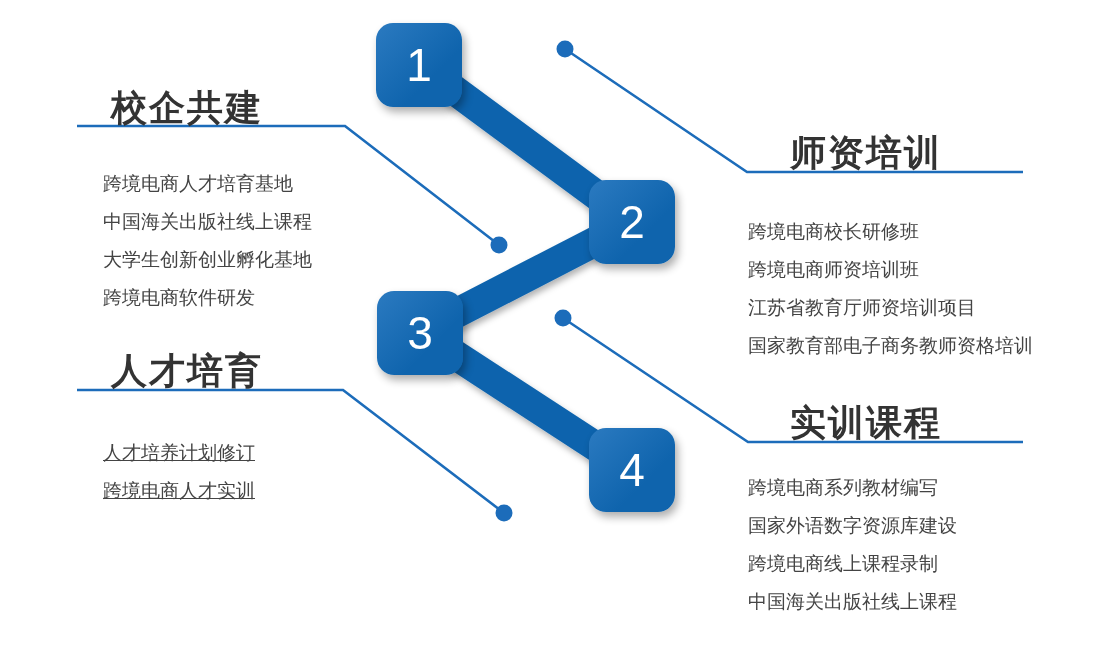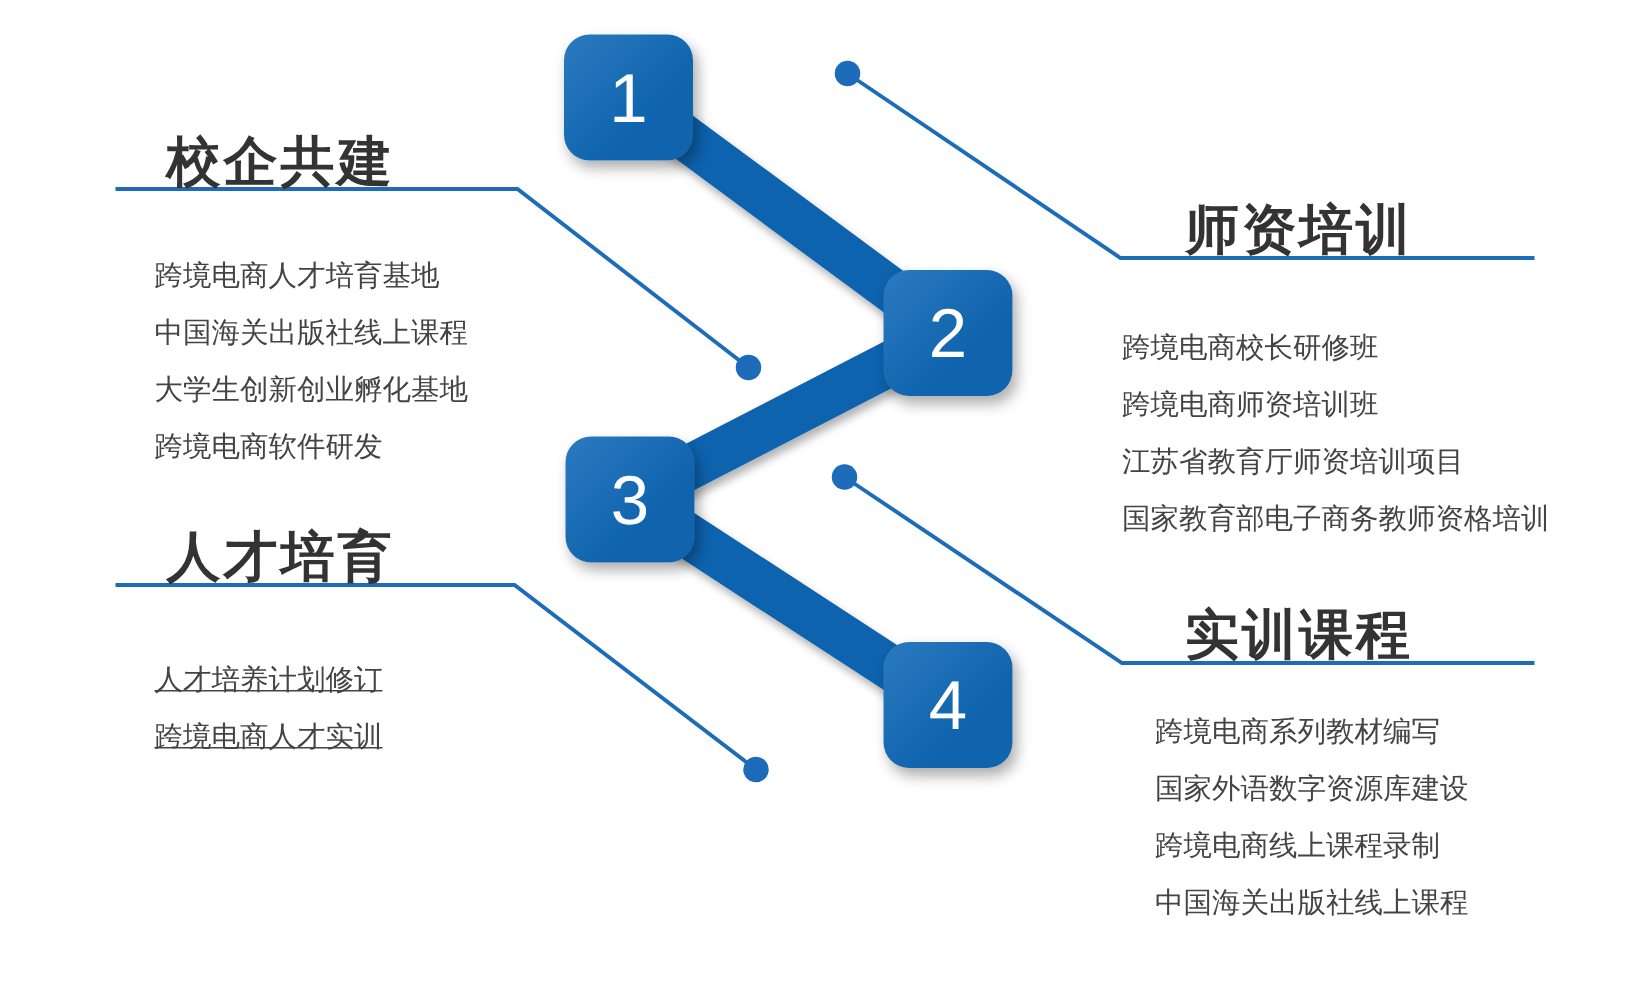--- a/index.html
+++ b/index.html
@@ -75,21 +75,21 @@
     position: absolute;
     list-style: none;
     font-size: 19px;
     color: var(--item_text);
     white-space: nowrap;
   }
   .items li { height: 38px; display: flex; align-items: center; }
   .items-tl { left: 103px; top: 165px; }
   .items-tr { left: 748px; top: 201px; margin-top: 12px; }
   .items-bl { left: 103px; top: 434px; text-decoration: underline; }
-  .items-br { left: 748px; top: 469px; margin-left: 22px; }
+  .items-br { left: 748px; top: 469px; }
 </style>
 </head>
 <body>
 
 <div class="canvas">
 
   <svg class="diagram-svg" viewBox="0 0 1100 663" xmlns="http://www.w3.org/2000/svg">
     <defs>
       <filter id="bandShadow" x="-20%" y="-20%" width="140%" height="140%">
         <feDropShadow dx="2" dy="4" stdDeviation="3" flood-opacity="0.3"></feDropShadow>

